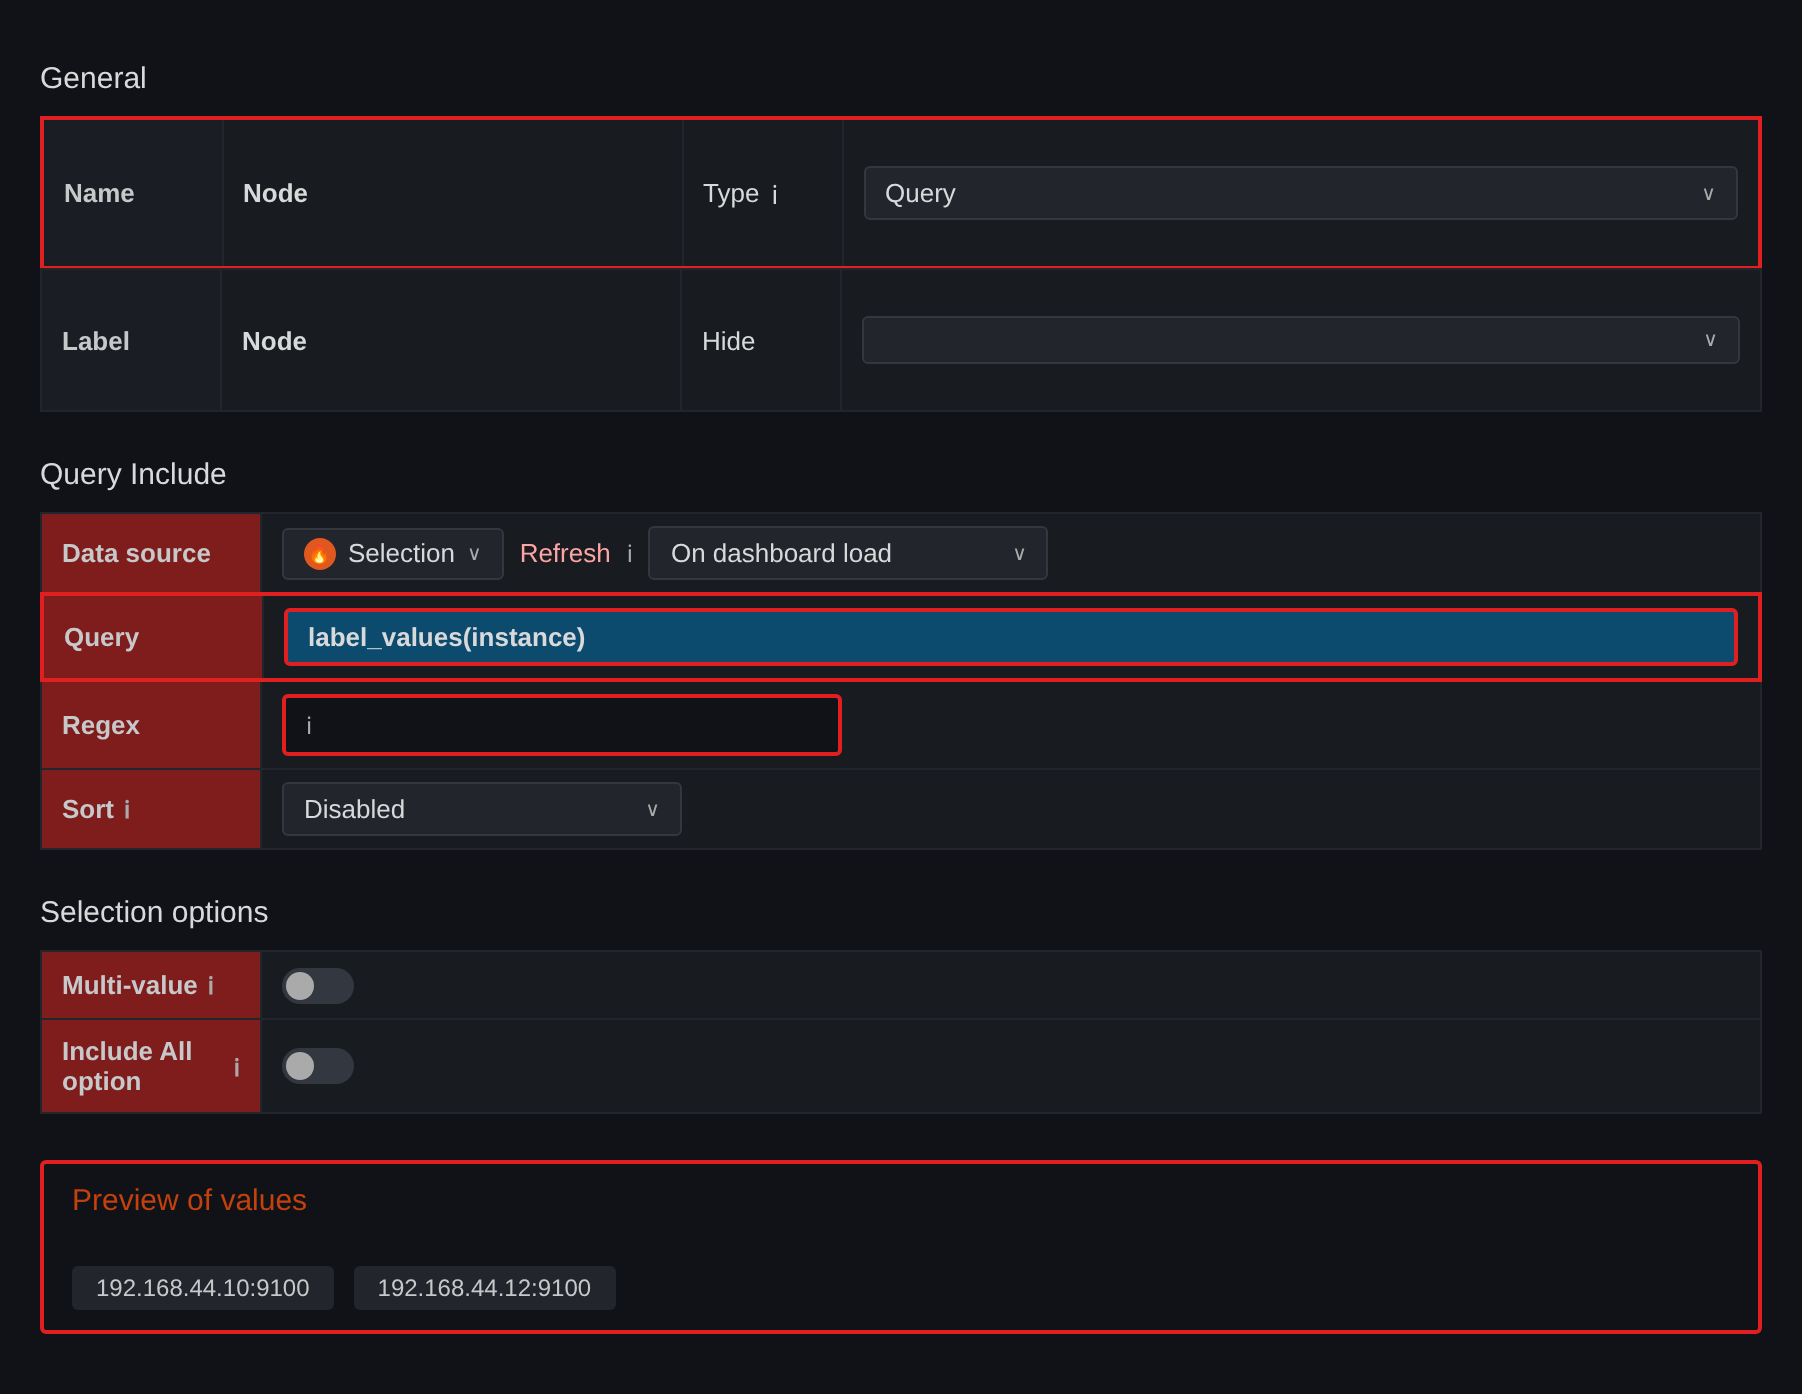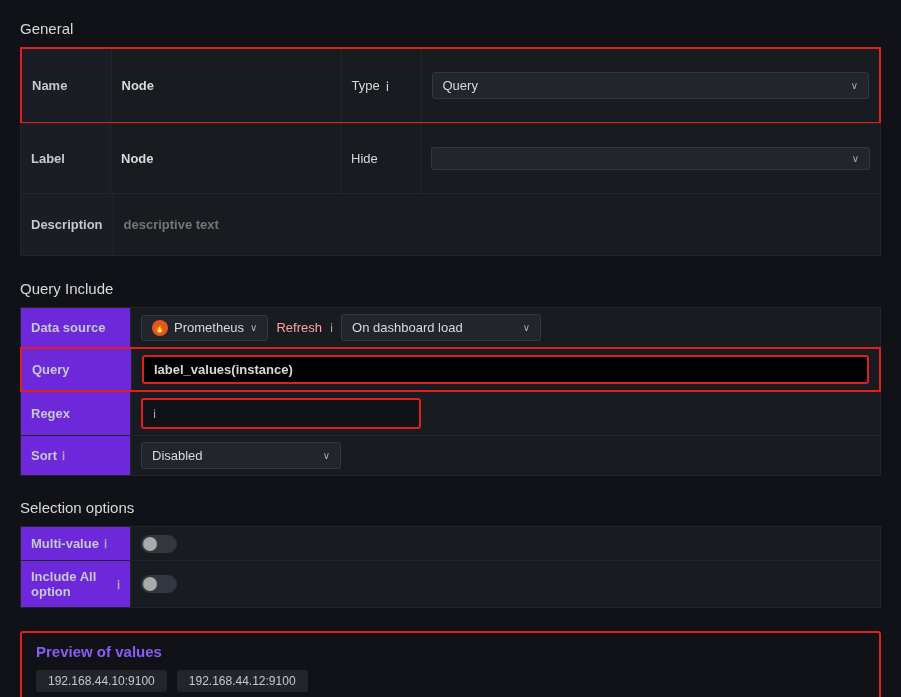--- a/index.html
+++ b/index.html
@@ -13,20 +13,21 @@
       min-height: 697px;
     }
     .section-title {
       font-size: 15px;
       color: #d8d9da;
       margin-bottom: 10px;
       font-weight: 400;
     }
     .form-section {
       margin-bottom: 24px;
+      margin-top: 11px;
     }
     input[type="text"] {
       background: transparent;
       border: none;
       outline: none;
       color: #d8d9da;
       font-size: 13px;
       width: 100%;
       font-weight: bold;
     }
@@ -67,21 +68,21 @@
     }
     .qo-row {
       display: flex;
       border: 1px solid #22252b;
       background: #181b1f;
       margin-bottom: -1px;
     }
     .qo-label {
       width: 110px;
       min-width: 110px;
-      background: #6d28d9;
+      background: #7f1d1d;
       font-weight: 600;
       color: #c7c8ca;
       padding: 8px 10px;
       display: flex;
       align-items: center;
       gap: 5px;
       border-right: 1px solid #22252b;
     }
     .qo-content {
       flex: 1;
@@ -114,21 +115,21 @@
       align-items: center;
       justify-content: center;
       font-size: 9px;
       color: white;
     }
     .refresh-label {
       color: #fca5a5;
       font-size: 13px;
     }
     .query-input-box {
-      background: #000000;
+      background: #0c4a6e;
       border: 2px solid #e02020;
       border-radius: 3px;
       padding: 5px 10px;
       display: flex;
       align-items: center;
       flex: 1;
     }
     .regex-input-box {
       background: #111217;
       border: 2px solid #e02020;
@@ -164,23 +165,22 @@
       transition: left 0.2s;
     }
     
     .preview-section {
       border: 2px solid #e02020;
       border-radius: 3px;
       padding: 10px 14px;
     }
     .preview-title {
       font-size: 15px;
-      color: #8b5cf6;
-      margin-bottom: 10px;
-      font-weight: bold;
+      color: #c2410c;
+      margin-bottom: 24px;
     }
     .preview-values {
       display: flex;
       gap: 10px;
       flex-wrap: wrap;
     }
     .preview-tag {
       background: #22252b;
       border-radius: 3px;
       padding: 4px 12px;
@@ -244,41 +244,31 @@
       <td>
         <div class="dropdown dropdown-wide">
           <span></span>
           <span class="chevron">∨</span>
         </div>
       </td>
     </tr>
   </tbody>
     </table>
 
-  <table class="general-table">
-    <tbody>
-        <tr>
-      <td class="label-col" style="width:90px;">Description</td>
-      <td>
-        <input type="text" style="color: rgb(102, 102, 102);" placeholder="descriptive text">
-      </td>
-    </tr>
-  </tbody>
-    </table>
 </div>
 
 <div class="query-options-section">
   <div class="section-title">Query Include</div>
 
   <div class="qo-row">
     <div class="qo-label">Data source</div>
     <div class="qo-content">
       <div class="datasource-pill">
         <span class="ds-icon">🔥</span>
-        <span>Prometheus</span>
+        <span>Selection</span>
         <span class="chevron">∨</span>
       </div>
       <span class="refresh-label">Refresh</span>
       <span class="info-icon">ℹ</span>
       <div class="dropdown dropdown-wide">
         <span>On dashboard load</span>
         <span class="chevron">∨</span>
       </div>
     </div>
   </div>

